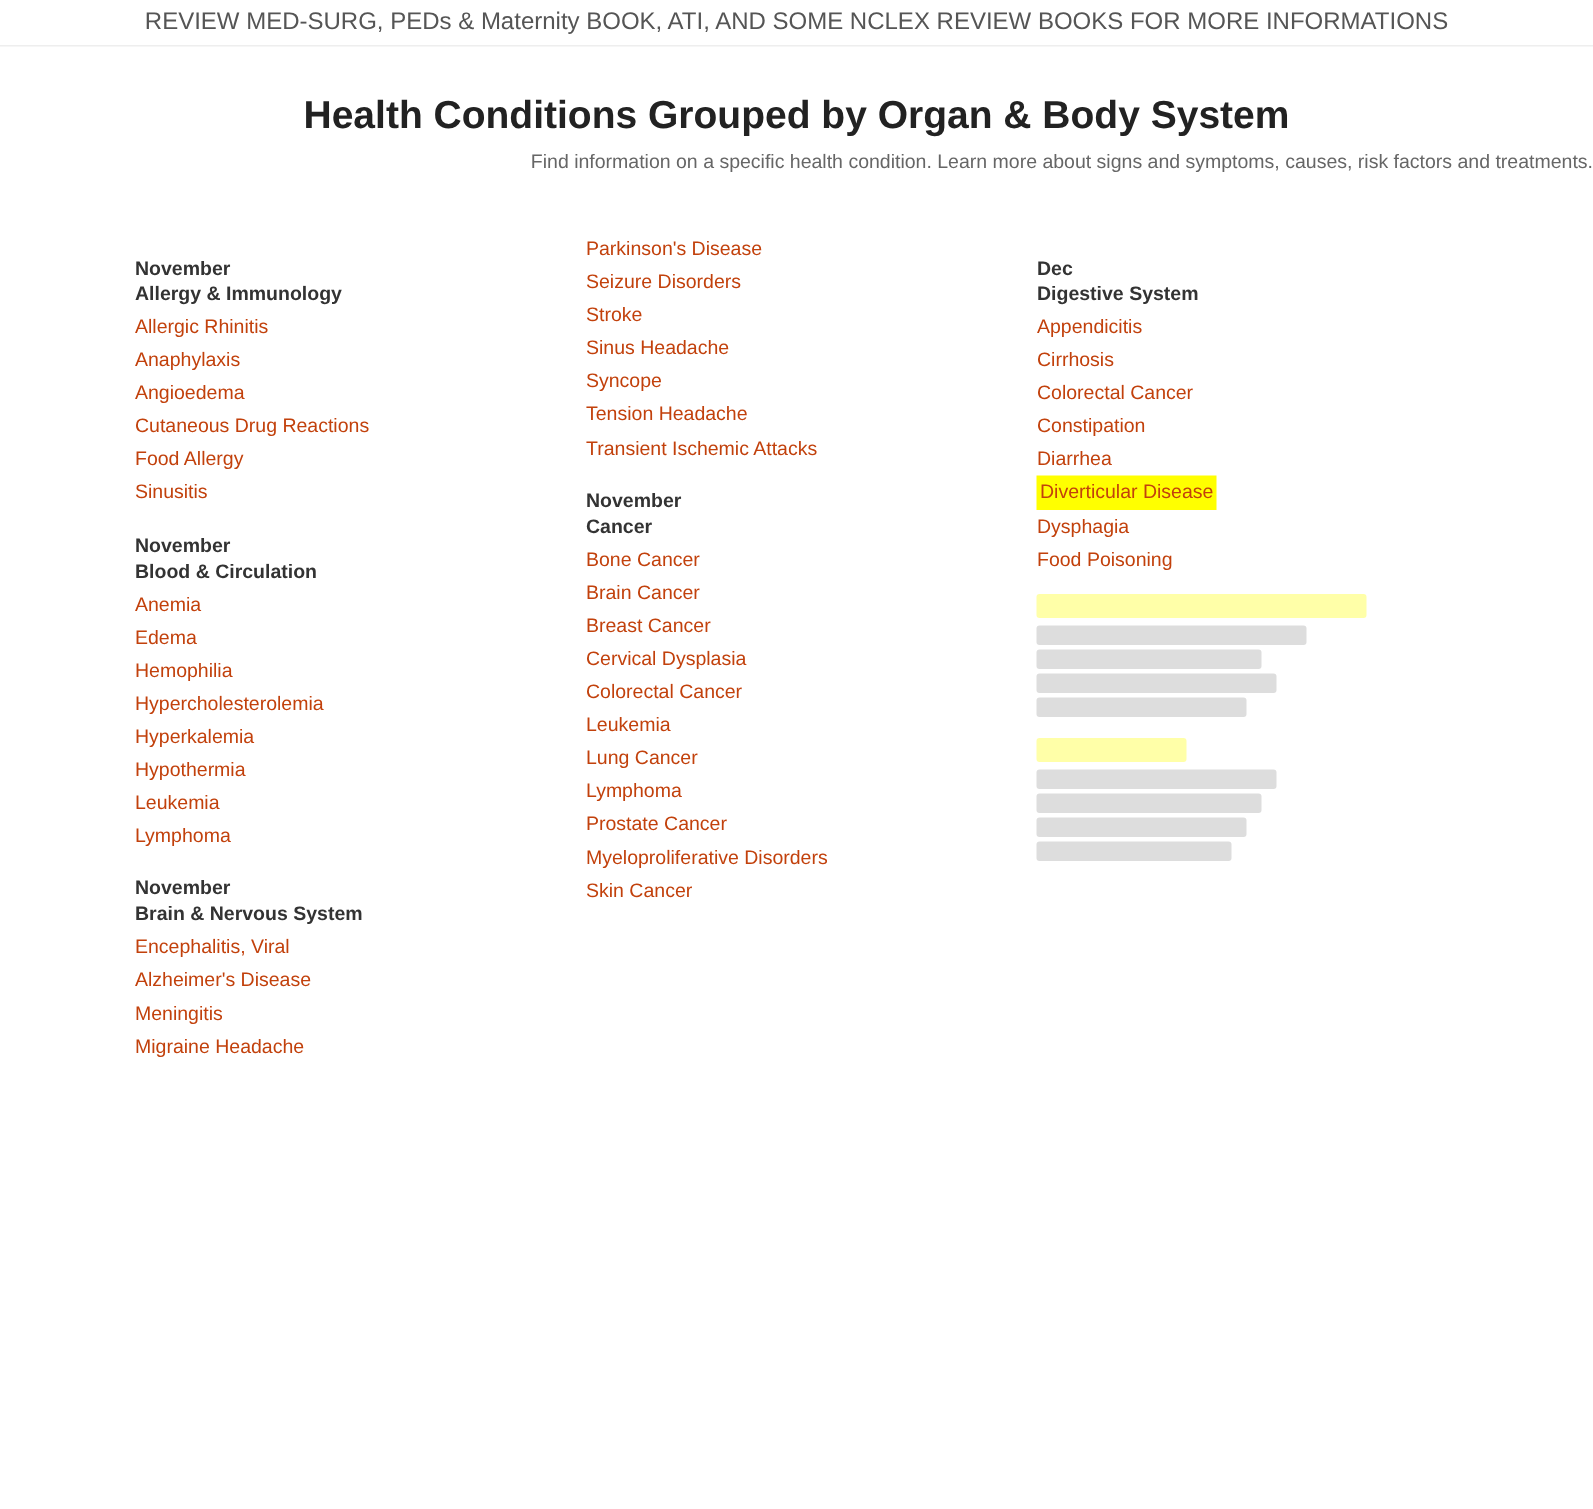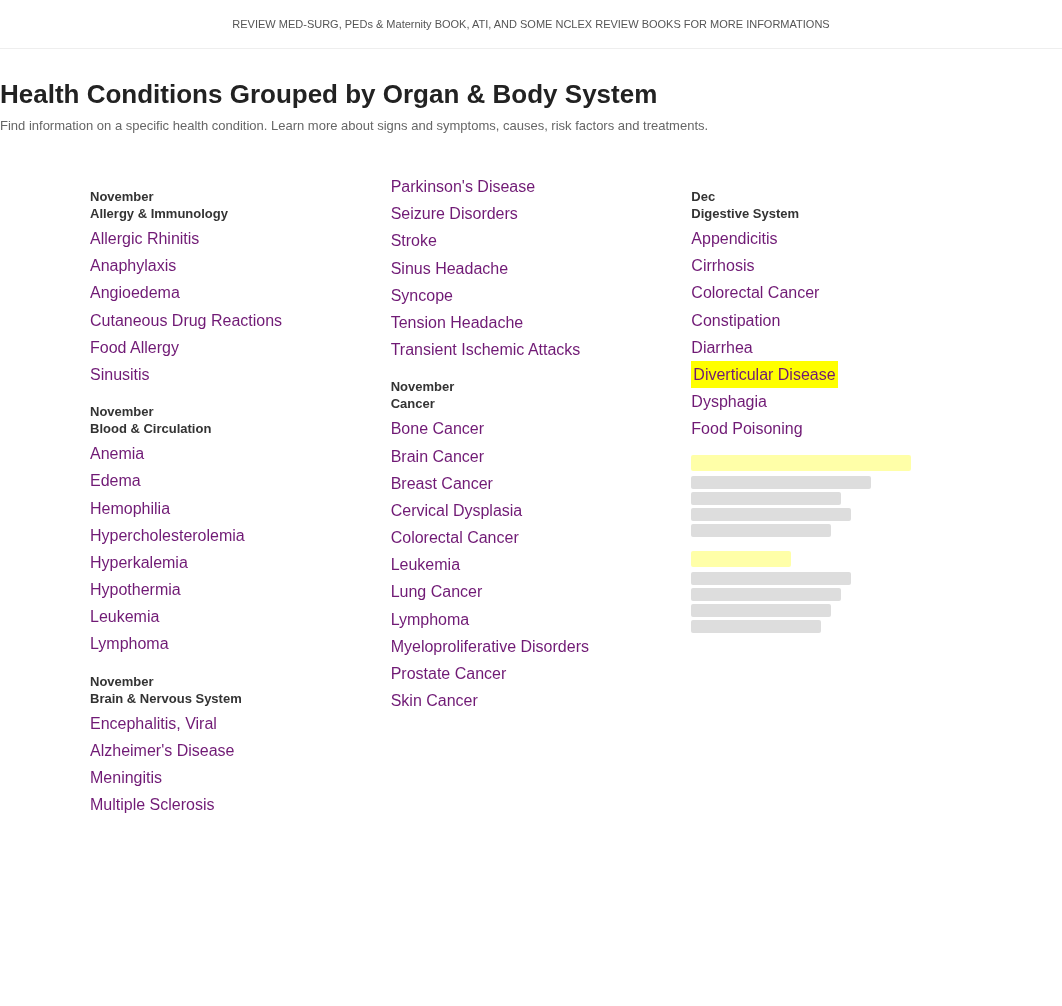--- a/index.html
+++ b/index.html
@@ -5,33 +5,34 @@
     * { margin: 0; padding: 0; box-sizing: border-box; }
     body {
       font-family: Arial, sans-serif;
       font-size: 14px;
       background: #fff;
       color: #333;
       width: 1062px;
     }
     .top-banner {
       text-align: center;
-      padding: 18px 10px;
-      font-size: 11px;
+      padding: 6px 10px;
+      font-size: 16px;
       color: #555;
       border-bottom: 1px solid #eee;
     }
     .page-title {
+      text-align: center;
       margin-top: 30px;
       font-size: 26px;
       font-weight: bold;
       color: #222;
     }
     .page-subtitle {
-      text-align: left;
+      text-align: right;
       margin-top: 8px;
       font-size: 13px;
       color: #666;
     }
     .columns-wrapper {
       display: flex;
       flex-direction: row;
       padding: 20px 80px;
       gap: 0;
       margin-top: 20px;
@@ -48,22 +49,22 @@
       margin-bottom: 2px;
     }
     .category-label {
       font-size: 13px;
       color: #333;
       font-weight: bold;
       margin-bottom: 4px;
     }
     .condition-link {
       display: block;
-      color: #701a75;
-      font-size: 16px;
+      color: #c2410c;
+      font-size: 13px;
       text-decoration: none;
       line-height: 1.7;
       cursor: pointer;
     }
     .highlighted {
       background-color: #ffff00;
       display: inline-block;
       padding: 0 2px;
     }
     .section-group {
@@ -111,21 +112,21 @@
       <a class="condition-link">Leukemia</a>
       <a class="condition-link">Lymphoma</a>
     </div>
 
     <div class="section-group">
       <div class="month-label">November</div>
       <div class="category-label">Brain &amp; Nervous System</div>
       <a class="condition-link">Encephalitis, Viral</a>
       <a class="condition-link">Alzheimer's Disease</a>
       <a class="condition-link">Meningitis</a>
-      <a class="condition-link">Multiple Sclerosis</a>
+      <a class="condition-link">Migraine Headache</a>
     </div>
 
   </div>
 
   <div class="column">
 
     <div class="section-group">
       <a class="condition-link">Parkinson's Disease</a>
       <a class="condition-link">Seizure Disorders</a>
       <a class="condition-link">Stroke</a>
@@ -139,22 +140,22 @@
       <div class="month-label">November</div>
       <div class="category-label">Cancer</div>
       <a class="condition-link">Bone Cancer</a>
       <a class="condition-link">Brain Cancer</a>
       <a class="condition-link">Breast Cancer</a>
       <a class="condition-link">Cervical Dysplasia</a>
       <a class="condition-link">Colorectal Cancer</a>
       <a class="condition-link">Leukemia</a>
       <a class="condition-link">Lung Cancer</a>
       <a class="condition-link">Lymphoma</a>
+      <a class="condition-link">Prostate Cancer</a>
       <a class="condition-link">Myeloproliferative Disorders</a>
-      <a class="condition-link">Prostate Cancer</a>
       <a class="condition-link">Skin Cancer</a>
     </div>
 
   </div>
 
   <div class="column">
 
     <div class="section-group">
       <div class="month-label">Dec</div>
       <div class="category-label">Digestive System</div>

